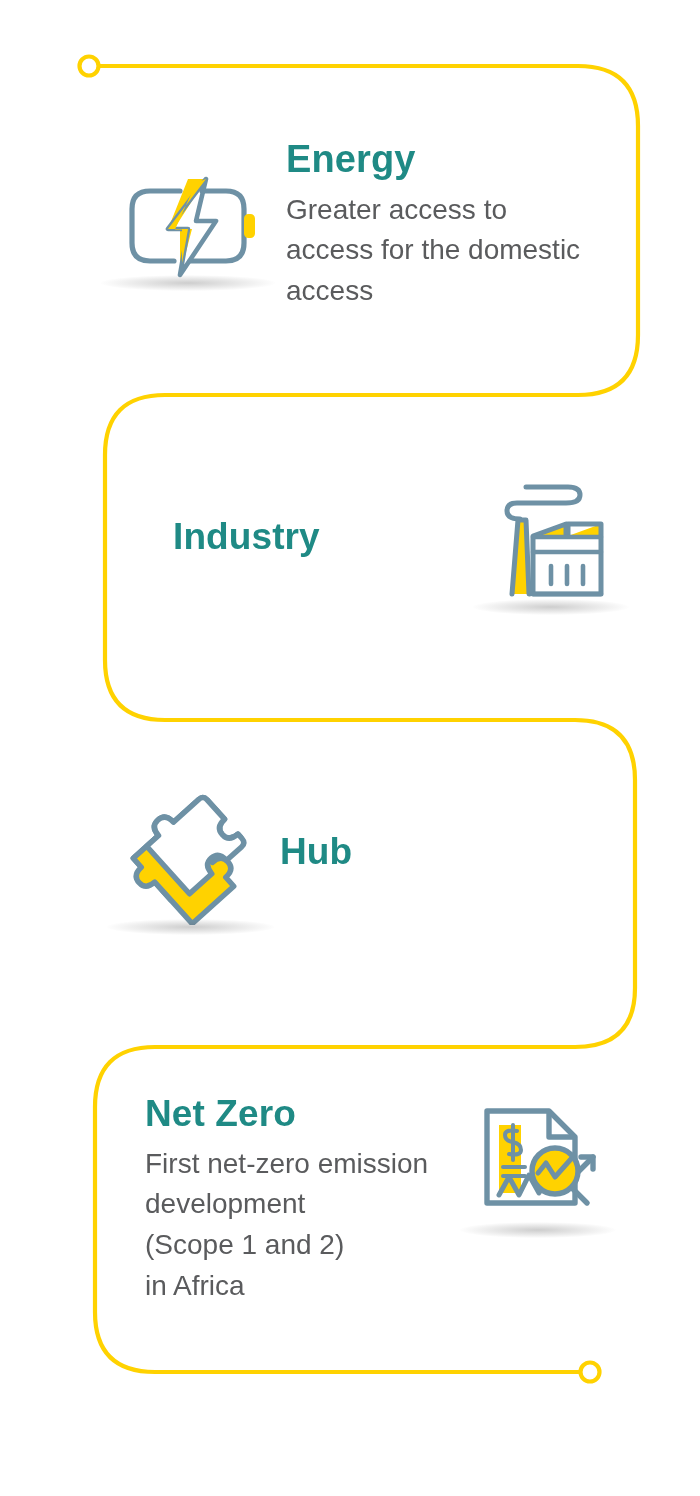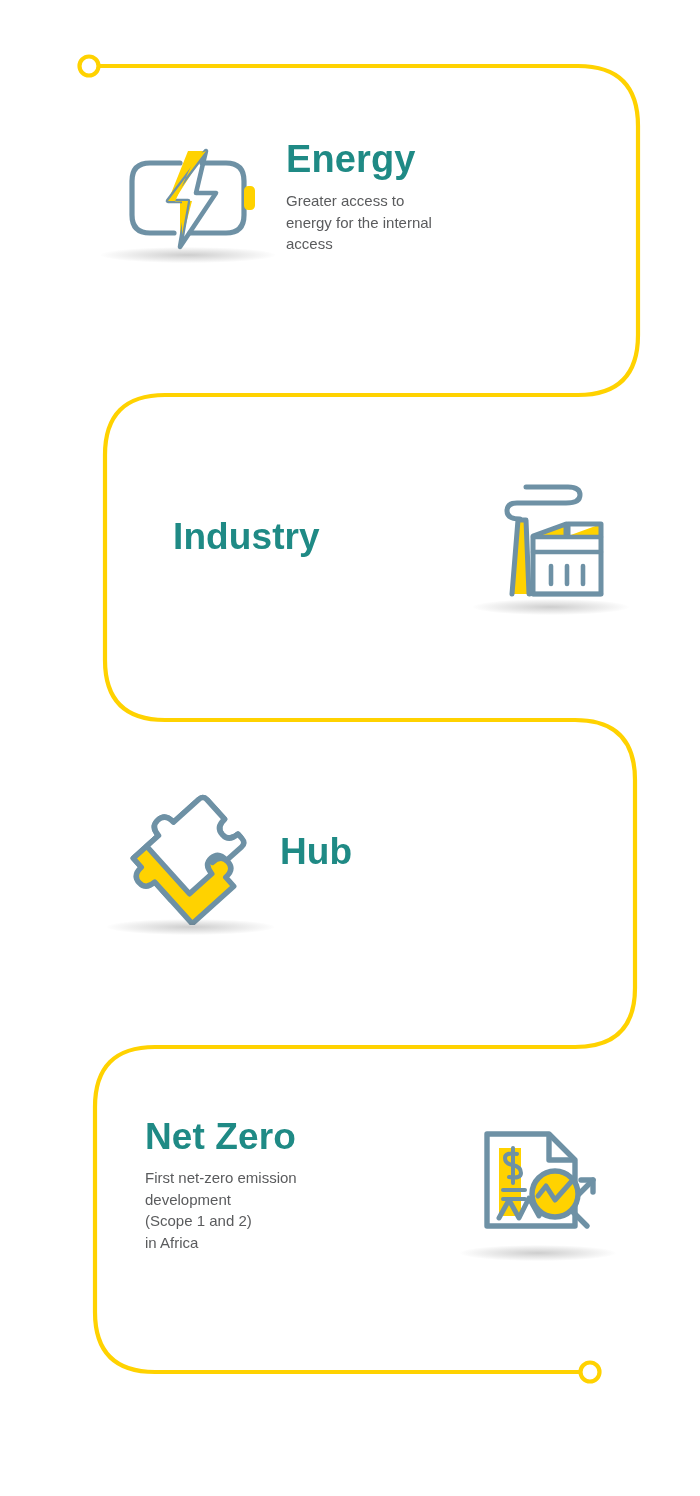--- a/index.html
+++ b/index.html
@@ -57,40 +57,40 @@
     color: #1F8A85;
     font-size: 37px;
     font-weight: 700;
     letter-spacing: 0.1px;
     line-height: 1.05;
     margin: 0 0 10px 0;
     white-space: nowrap;
   }
   .panel-desc {
     color: #5A5B5D;
-    font-size: 15px;
+    font-size: 28px;
     font-weight: 400;
     line-height: 1.45;
     margin: 0;
   }
   .panel-desc .line { display: block; white-space: nowrap; }
 
   
   #panel-energy   { left: 118px; top: 140px;  width: 470px; }
   #panel-energy   .panel-icon { width: 140px; height: 110px; margin-right: 28px; }
   #panel-energy   .panel-title { font-size: 38px; }
 
   #panel-industry { left: 145px; top: 480px;  width: 440px; margin-left: 28px; }
   #panel-industry .panel-icon { width: 125px; height: 125px; margin-left: 22px; order: 2; }
   #panel-industry .panel-text { order: 1; }
 
   #panel-hub      { left: 123px; top: 790px;  width: 460px; }
   #panel-hub      .panel-icon { width: 135px; height: 135px; margin-right: 22px; }
 
-  #panel-netzero  { left: 145px; top: 1118px; width: 455px; align-items: flex-start; }
+  #panel-netzero  { left: 145px; top: 1095px; width: 455px; align-items: flex-start; }
   #panel-netzero  .panel-icon { width: 125px; height: 125px; margin-left: 18px; order: 2; margin-top: 8px; }
   #panel-netzero  .panel-text { order: 1; }
 </style>
 </head>
 <body>
 
 <div id="infographic">
 
   <svg id="snake-path" viewBox="0 0 700 1496">
     <g fill="none" stroke="#FFD200" stroke-width="4.2" stroke-linecap="round">
@@ -138,21 +138,21 @@
         <path d="M 88,8 L 50,58 L 70,58 L 62,104 L 98,50 L 78,50 L 88,8 Z" fill="#ffffff" fill-opacity="0" stroke="#6E91A5" stroke-width="4.6" stroke-linejoin="round" stroke-linecap="round"></path>
 
         <path d="M 88,8 L 50,58 L 70,58 L 64,92 L 64,58.5 L 57,58.5 L 78,12 Z" fill="#FFD200"></path>
       </svg>
       <div class="icon-shadow"></div>
     </div>
     <div class="panel-text">
       <h2 class="panel-title">Energy</h2>
       <p class="panel-desc">
         <span class="line">Greater access to</span>
-        <span class="line">energy for the internal</span>
+        <span class="line">access for the domestic</span>
         <span class="line">access</span>
       </p>
     </div>
   </div>
 
   <div class="panel" id="panel-industry">
     <div class="panel-icon">
       <svg viewBox="0 0 125 125" width="125" height="125">
 
         <g fill="none" stroke="#6E91A5" stroke-width="5" stroke-linecap="round" stroke-linejoin="round">

